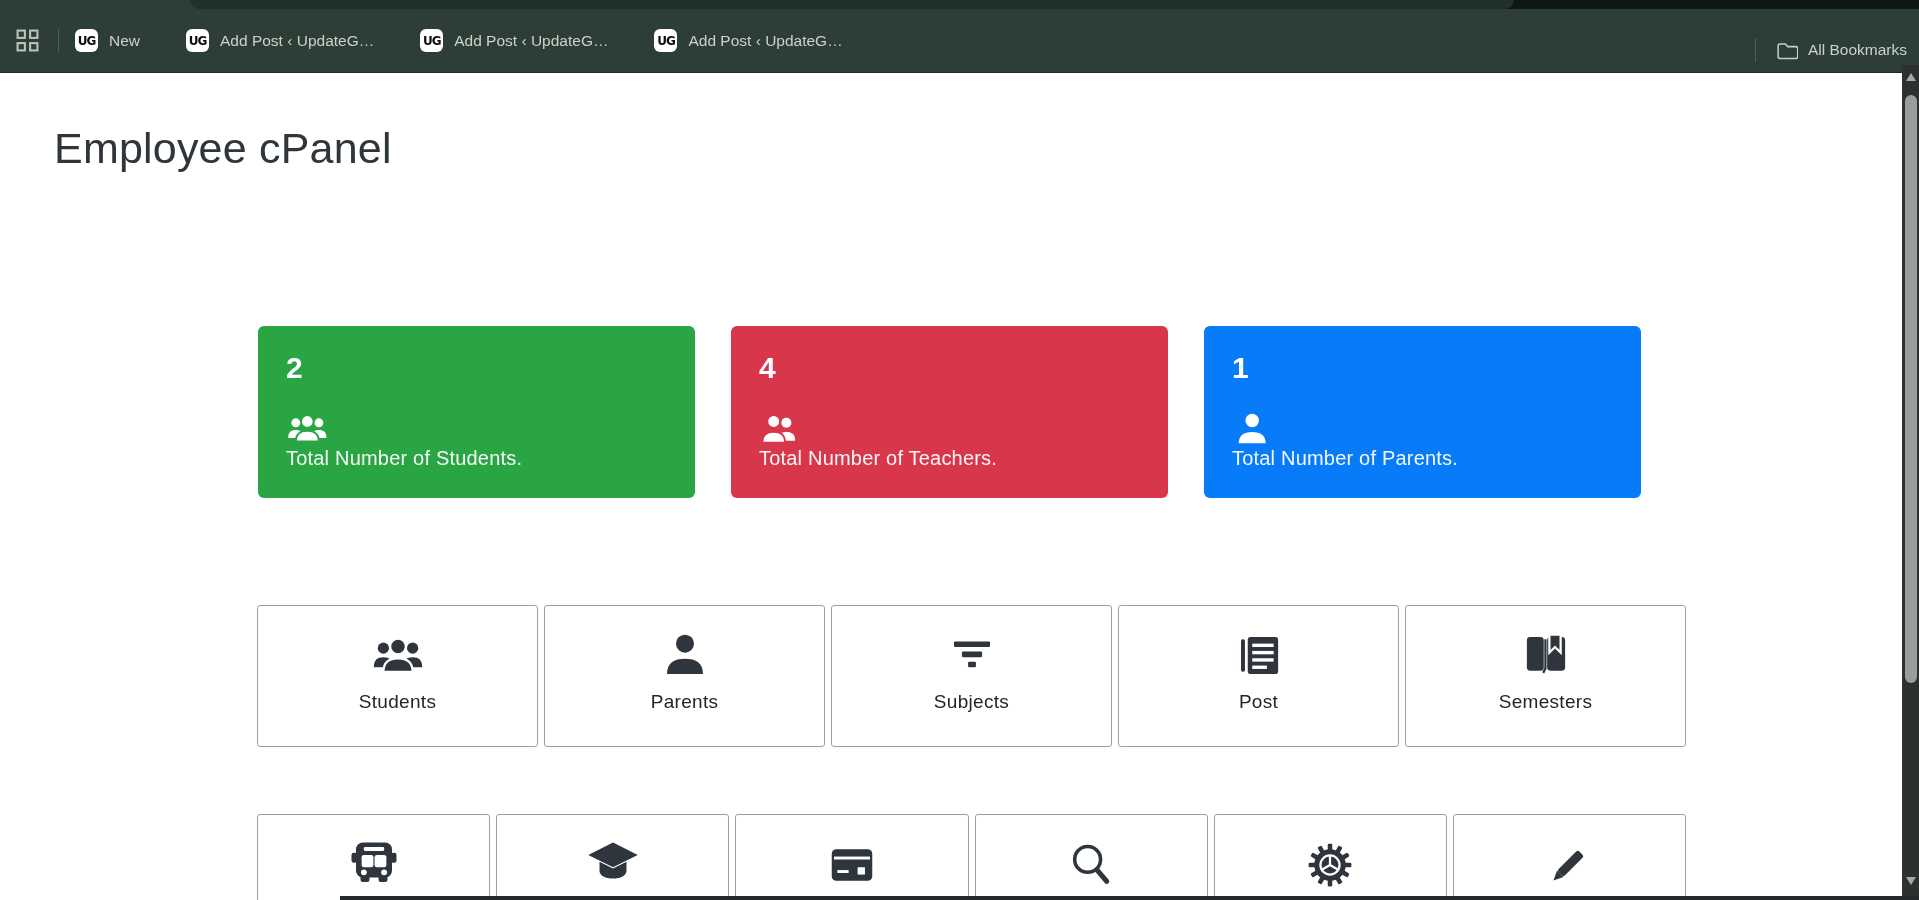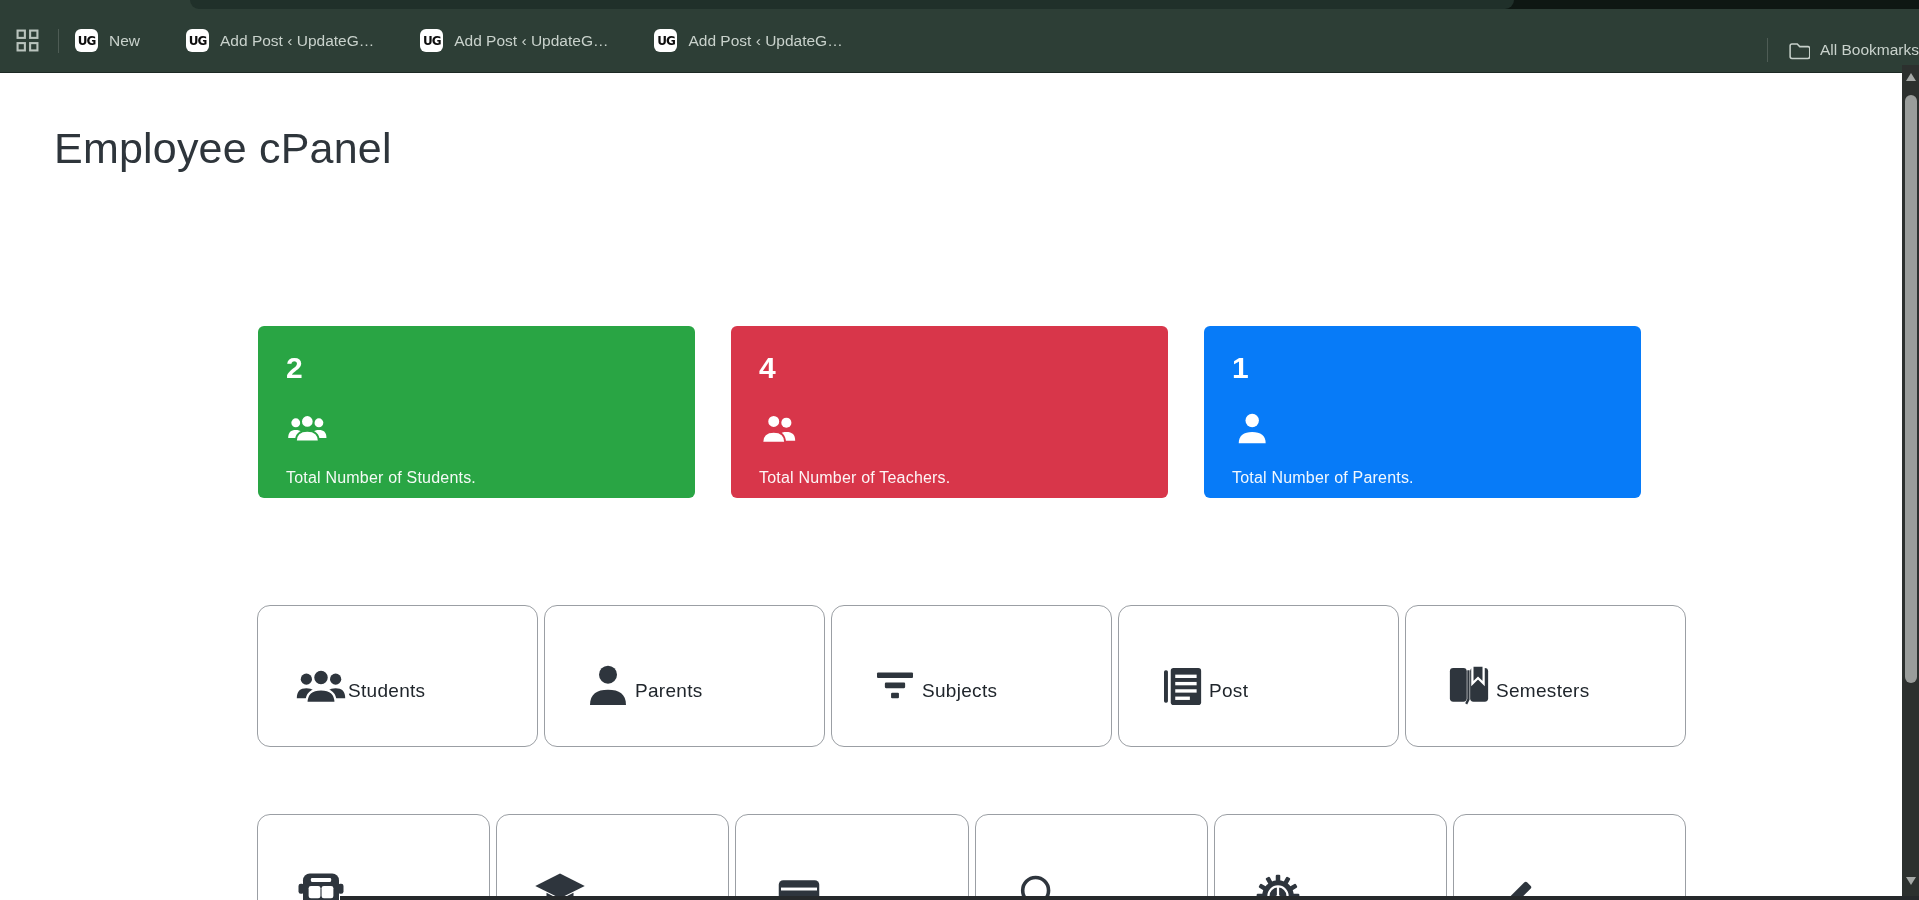--- a/index.html
+++ b/index.html
@@ -17,44 +17,44 @@
   .bmbar{position:absolute;left:0;top:9px;width:1919px;height:64px;background:#2d3e36;
          border-bottom:1px solid #1d2924;display:flex;align-items:center;box-sizing:border-box;}
   .bm-left{display:flex;align-items:center;padding-left:14px;}
   .apps-btn{width:26px;height:26px;display:flex;align-items:center;justify-content:center;cursor:pointer;}
   .bm-sep{width:1px;height:24px;background:#4e5c55;margin:0 16px 0 18px;}
   .bm-item{display:flex;align-items:center;margin-right:46px;cursor:pointer;}
   .favicon{width:23px;height:23px;background:#fff;border-radius:6px;display:flex;align-items:center;
            justify-content:center;font-weight:800;font-size:12px;letter-spacing:-1px;color:#0d0d0d;
            font-family:"DejaVu Sans",sans-serif;margin-right:11px;flex:0 0 auto;}
   .bm-label{color:#c9d2cc;font-size:15.5px;white-space:nowrap;}
-  .bm-right{position:absolute;right:0;top:9px;height:64px;display:flex;align-items:center;text-align:right;}
+  .bm-right{position:absolute;right:12px;top:9px;height:64px;display:flex;align-items:center;text-align:right;}
   .bm-right .bm-sep{margin:0 20px;}
   .allbm{display:flex;align-items:center;cursor:pointer;}
   .allbm .bm-label{margin-left:10px;}
 
   
   .page-title{position:absolute;left:54px;top:124px;font-size:43px;font-weight:400;color:#2e353b;
               letter-spacing:0.2px;}
 
   .cards-row{position:absolute;left:258px;top:326px;width:1383px;display:flex;gap:36px;}
   .stat-card{flex:1 1 0;height:172px;border-radius:6px;color:#fff;box-sizing:border-box;
              padding:25px 28px 0 28px;}
   .stat-value{font-size:30px;font-weight:600;line-height:1.15;}
   .stat-icon{display:block;margin-top:27px;height:32px;}
   .stat-icon svg{fill:#fff;height:32px;}
   .stat-icon svg .front{stroke:var(--cardbg);stroke-width:2px;}
-  .stat-label{display:block;margin-top:24px;font-size:16px;font-weight:300;opacity:.95;letter-spacing:.2px;}
+  .stat-label{display:block;margin-top:2px;font-size:20px;font-weight:300;opacity:.95;letter-spacing:.2px;}
 
   .tiles-row{position:absolute;left:257px;width:1429px;display:flex;gap:6px;}
   .tiles-row1{top:605px;}
   .tiles-row2{top:814px;}
-  .tile{flex:1 1 0;height:142px;background:#fff;border:1px solid #9b9fa4;border-radius:13px;
-        box-sizing:border-box;display:flex;align-items:center;
-        justify-content:flex-start;padding-top:22px;cursor:pointer;padding-left:36px;}
+  .tile{flex:1 1 0;height:142px;background:#fff;border:1px solid #9b9fa4;border-radius:3px;
+        box-sizing:border-box;display:flex;flex-direction:column;align-items:center;
+        justify-content:flex-start;padding-top:22px;cursor:pointer;}
   .tile-icon{height:56px;display:flex;align-items:center;justify-content:center;}
   .tile-icon svg{fill:#2e353d;height:54px;}
   .tile-icon svg .front{stroke:#ffffff;stroke-width:2px;}
   .tile-icon svg .line{stroke:#2e353d;fill:none;}
   .tile-label{margin-top:7px;font-size:19px;color:#20262c;letter-spacing:.3px;}
 
   
   .scrollbar{position:absolute;right:0;top:65px;width:17px;height:835px;background:#2c302e;}
   .sb-up{position:absolute;left:3.5px;top:8px;width:0;height:0;cursor:pointer;
          border-left:5px solid transparent;border-right:5px solid transparent;

